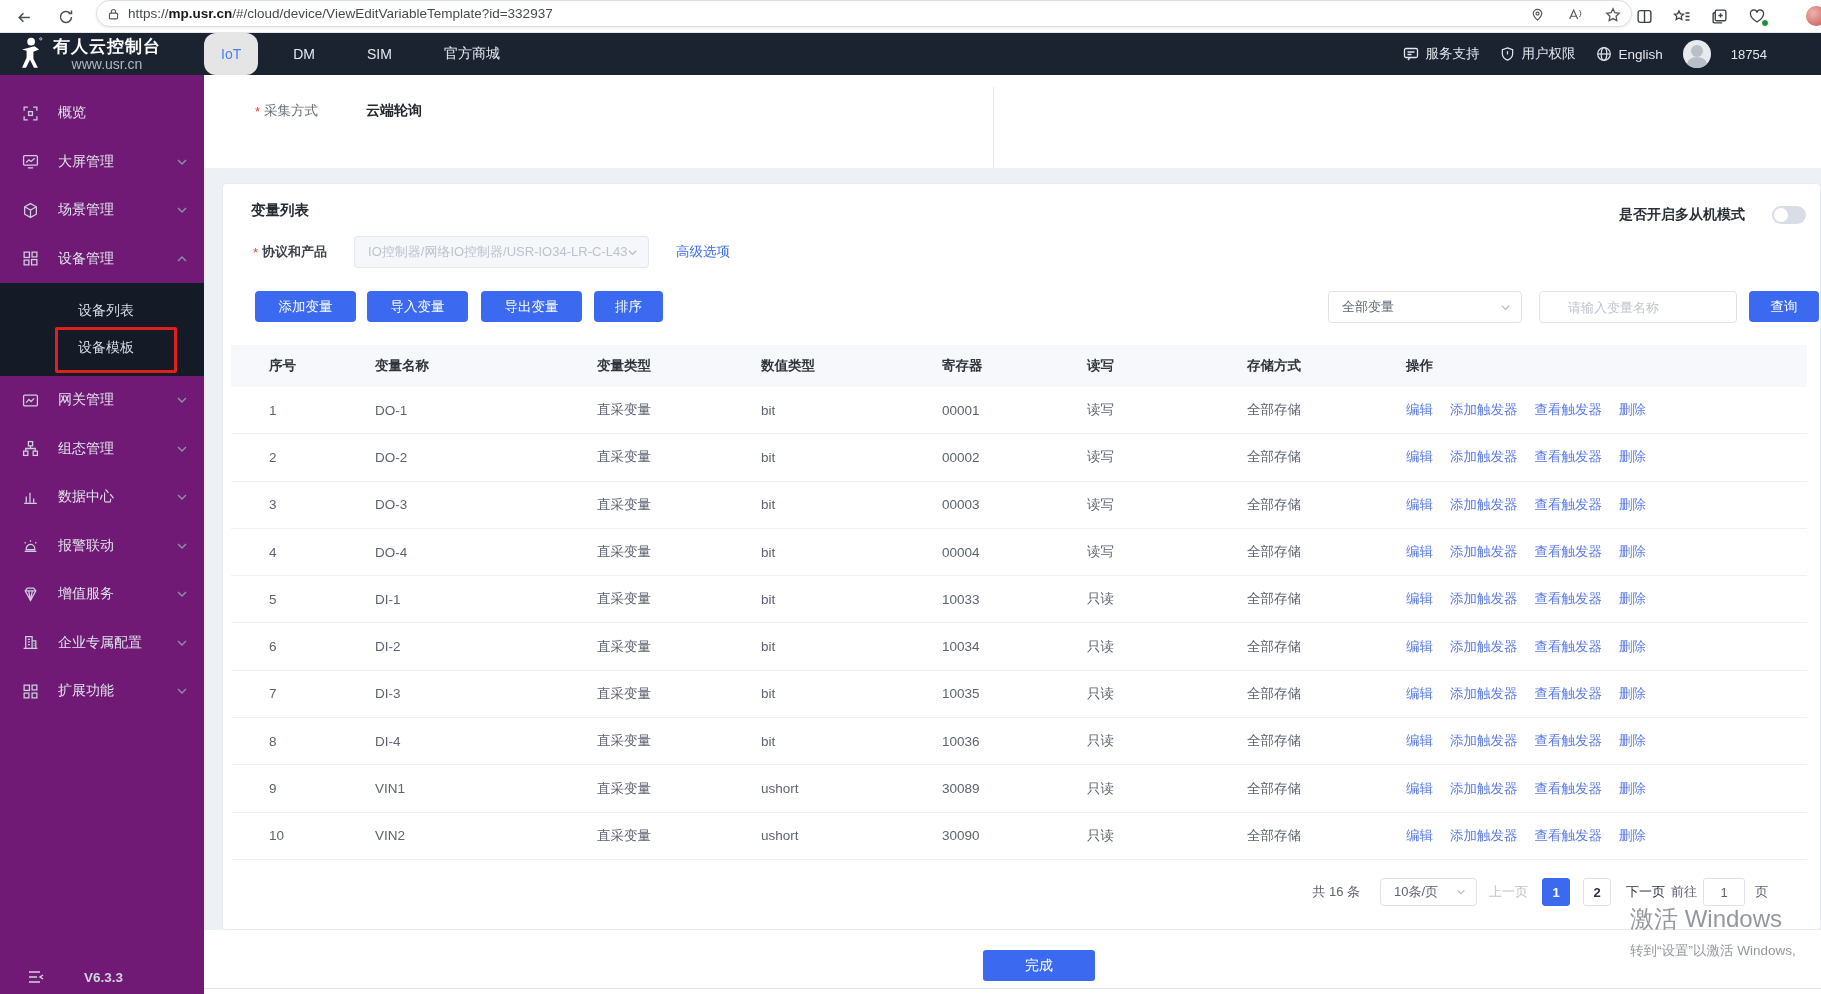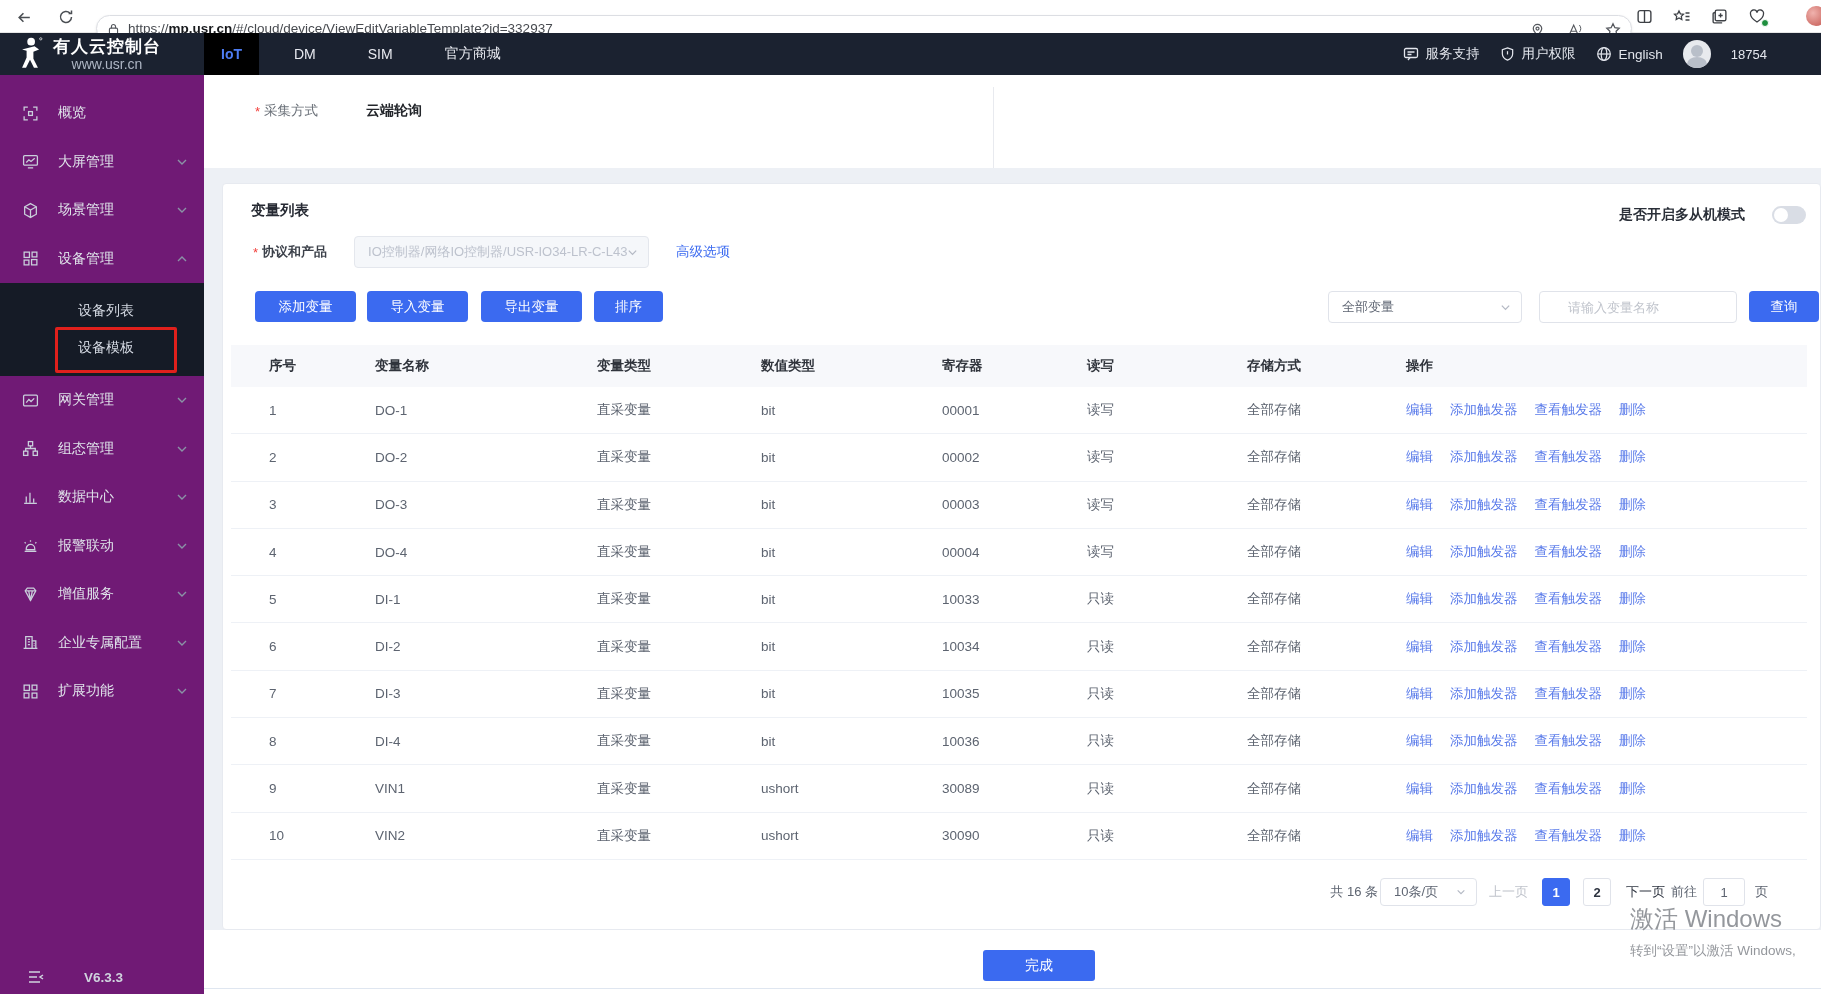--- a/index.html
+++ b/index.html
@@ -2,36 +2,36 @@
 <html><head>
 <meta charset="utf-8">
 <style>
   * { margin:0; padding:0; box-sizing:border-box; }
   html,body { width:1821px; height:994px; overflow:hidden; }
   body { font-family:"Liberation Sans","DejaVu Sans",sans-serif; position:relative; background:#edf0f5; font-size:13px; }
 
   
   .chrome { position:absolute; left:0; top:0; width:1821px; height:33px; background:#ffffff; border-bottom:1px solid #e6e6e6; }
   .chrome .nav-btn { position:absolute; top:5px; width:24px; height:24px; color:#4b4f54; display:flex; align-items:center; justify-content:center; }
-  .url-pill { position:absolute; left:96px; top:15px; width:1536px; height:27px; background:#fff; border:1px solid #dcdee3; border-radius:14px; box-shadow:0 1px 3px rgba(0,0,0,.08); display:flex; align-items:center; padding:0 10px; }
+  .url-pill { position:absolute; left:96px; top:0; width:1536px; height:27px; background:#fff; border:1px solid #dcdee3; border-radius:14px; box-shadow:0 1px 3px rgba(0,0,0,.08); display:flex; align-items:center; padding:0 10px; }
   .url-text { margin-left:8px; font-size:13.5px; color:#474a4f; white-space:nowrap; }
   .url-text b { color:#17191c; font-weight:700; }
   .pill-icons { position:absolute; right:10px; top:0; height:27px; display:flex; align-items:center; gap:22px; color:#55585e; }
   .chrome-right { position:absolute; left:1636px; top:4px; height:25px; display:flex; align-items:center; gap:20px; color:#3e4146; }
   .mini-avatar { position:absolute; left:1806px; top:6px; width:20px; height:20px; border-radius:50%; background:radial-gradient(circle at 35% 35%, #f0b2ad, #c2554e); }
 
   
   .topnav { position:absolute; left:0; top:33px; width:1821px; height:42px; background:#1b2230; }
   .brand { position:absolute; left:16px; top:3px; display:flex; }
   .brand-text { margin-left:9px; }
   .brand-title { color:#ffffff; font-size:17px; font-weight:700; letter-spacing:1px; line-height:22px; }
   .brand-sub { color:#aeb6c4; font-size:14px; text-align:center; line-height:12px; }
   .nav-tabs { position:absolute; left:204px; top:0; height:42px; display:flex; }
   .nav-tab { height:42px; display:flex; align-items:center; justify-content:center; padding:0 17px; color:#e8eaf0; font-size:14px; cursor:pointer; }
-  .nav-tab.active { background:#000000; color:#4d7cf2; font-weight:700; }
+  .nav-tab.active { background:#e5e5e5; color:#4d7cf2; font-weight:400;border-radius:12px; }
   .nav-tab + .nav-tab { margin-left:18px; }
   .topnav-right { position:absolute; right:54px; top:0; height:42px; display:flex; align-items:center; gap:20px; }
   .tn-item { display:flex; align-items:center; gap:7px; color:#e3e6ed; font-size:13.5px; }
   .tn-avatar { width:28px; height:28px; border-radius:50%; background:#e8eaee; position:relative; overflow:hidden; }
   .tn-avatar::before { content:""; position:absolute; left:8px; top:5px; width:12px; height:12px; border-radius:50%; background:#b9bfc9; }
   .tn-avatar::after { content:""; position:absolute; left:4px; top:17px; width:20px; height:14px; border-radius:50%; background:#b9bfc9; }
   .tn-phone { color:#e3e6ed; font-size:13px; white-space:nowrap; }
 
   
   .sidebar { position:absolute; left:0; top:75px; width:204px; height:919px; background:#701a75; }
@@ -76,21 +76,21 @@
   .search-input::placeholder { color:#c0c4cc; }
   .query-btn { left:1526px; width:70px; }
 
   .vtable { position:absolute; left:8px; top:161px; width:1576px; }
   .t-head { display:grid; grid-template-columns:106px 222px 164px 181px 145px 160px 159px 401px; padding-left:38px; height:42px; align-items:center; background:#f7f8fb; font-weight:700; color:#30343c; font-size:13.5px; }
   .t-row { display:grid; grid-template-columns:106px 222px 164px 181px 145px 160px 159px 401px; padding-left:38px; height:47.3px; align-items:center; border-bottom:1px solid #eef1f6; color:#5d6470; font-size:13.5px; }
   .ops { display:flex; gap:17px; }
   .op-link { color:#5a7bea; cursor:pointer; white-space:nowrap; }
 
   .pagination { position:absolute; right:52px; top:694px; height:28px; display:flex; align-items:center; color:#5d6470; font-size:13px; }
-  .pg-total { margin-right:2px; }
+  .pg-total { margin-right:20px; }
   .pg-size { width:97px; height:28px; margin-right:12px; color:#5f6673; }
   .pg-prev { color:#c0c4cc; margin-right:14px; }
   .pg-page { min-width:28px; height:28px; border-radius:3px; display:flex; align-items:center; justify-content:center; margin-right:13px; font-weight:700; color:#2e3440; background:#fff; border:1px solid #e0e3ea; cursor:pointer; }
   .pg-page.active { background:#3b6af0; border-color:#3b6af0; color:#fff; }
   .pg-next { color:#2e3440; margin:0 6px 0 2px; }
   .pg-goto { margin-right:6px; }
   .pg-input { width:42px; height:28px; border:1px solid #e0e3ea; border-radius:3px; text-align:center; font-size:13px; color:#5d6470; font-family:inherit; margin-right:10px; }
   .pg-unit { }
 
   .footer-bar { position:absolute; left:0; top:855px; width:1617px; height:64px; background:#fff; }

